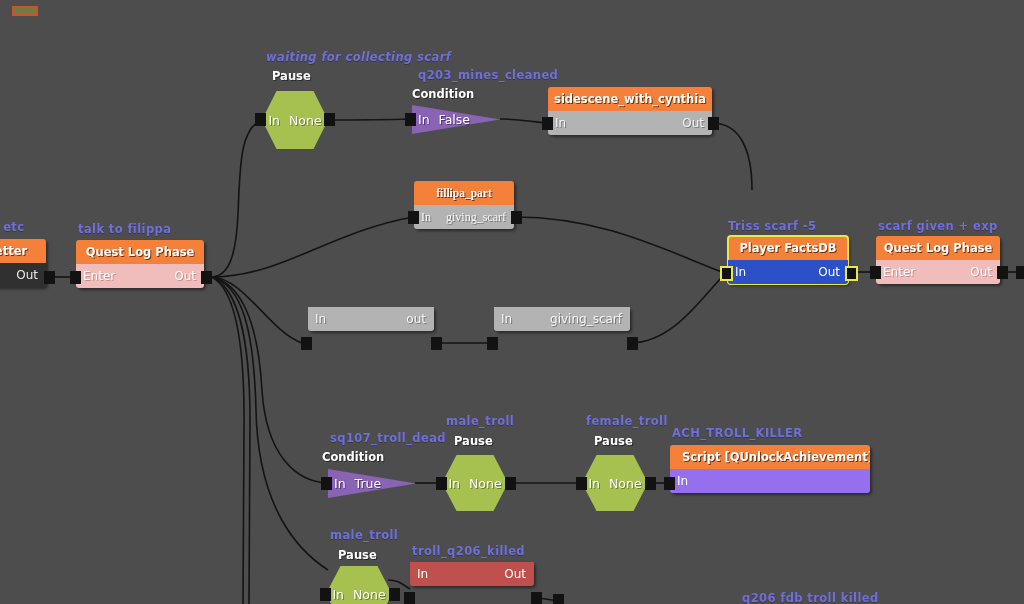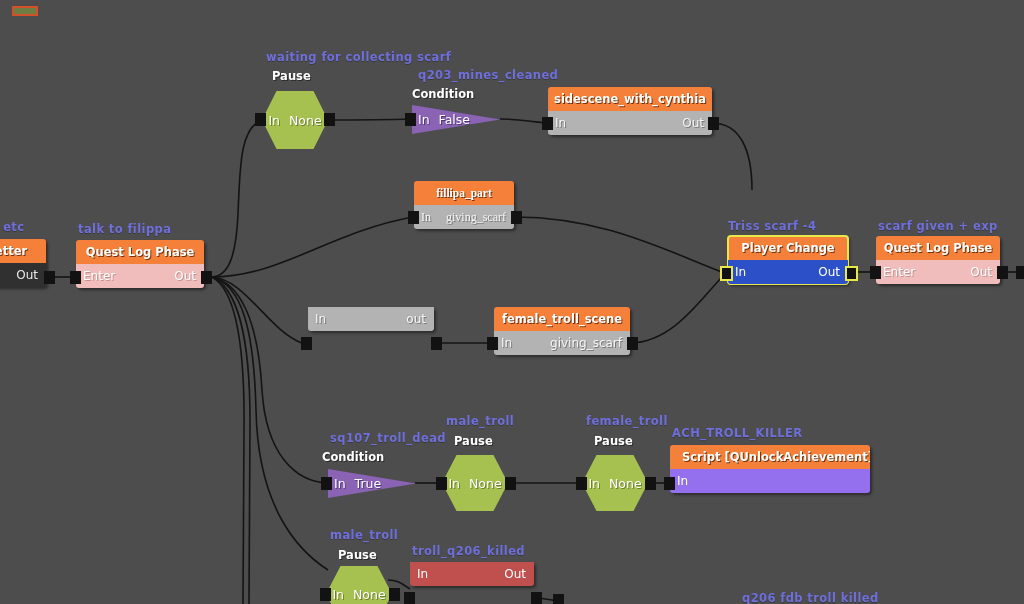--- a/index.html
+++ b/index.html
@@ -127,21 +127,21 @@
       <path d="M 508 483 C 540 483, 555 483, 583 483"></path>
 
       <path d="M 648 483 C 658 483, 664 483, 672 483"></path>
 
       <path d="M 388 580 C 398 580, 402 584, 410 589"></path>
 
       <path d="M 535 598 C 545 598, 550 600, 558 601"></path>
     </g>
   </svg>
 
-  <div class="nlabel" style="left:266px;top:50px;">waiting for collecting scarf</div>
+  <div class="nlabel" style="left:266px;top:50px;font-style:italic;">waiting for collecting scarf</div>
   <div class="ntype" style="left:272px;top:69px;">Pause</div>
   <div class="hexnode" style="left:262px;top:91px;width:66px;height:58px;">
     <div class="hex"></div>
     <div class="hx">
       <span>In</span>
       <span>None</span>
     </div>
   </div>
   <div class="port" style="left:255px;top:113px;"></div>
   <div class="port" style="left:324px;top:113px;"></div>
@@ -190,23 +190,23 @@
   <div class="node" style="left:76px;top:240px;width:128px;">
     <div class="hdr">Quest Log Phase</div>
     <div class="body pink">
       <span class="pin pl">Enter</span>
       <span class="pin pr">Out</span>
     </div>
   </div>
   <div class="port" style="left:70px;top:271px;"></div>
   <div class="port" style="left:201px;top:271px;"></div>
 
-  <div class="nlabel" style="left:728px;top:219px;">Triss scarf -4</div>
+  <div class="nlabel" style="left:728px;top:219px;">Triss scarf -5</div>
   <div class="node selected" style="left:728px;top:236px;width:120px;">
-    <div class="hdr">Player Change</div>
+    <div class="hdr">Player FactsDB</div>
     <div class="body blue">
       <span class="pin pl">In</span>
       <span class="pin pr">Out</span>
     </div>
   </div>
   <div class="port sel" style="left:720px;top:266px;"></div>
   <div class="port sel" style="left:845px;top:266px;"></div>
 
   <div class="nlabel" style="left:878px;top:219px;">scarf given + exp</div>
   <div class="node" style="left:876px;top:236px;width:124px;">
@@ -223,21 +223,20 @@
   <div class="node" style="left:308px;top:307px;width:126px;">
     <div class="body grey">
       <span class="pin pl">In</span>
       <span class="pin pr">out</span>
     </div>
   </div>
   <div class="port" style="left:301px;top:337px;"></div>
   <div class="port" style="left:431px;top:337px;"></div>
 
   <div class="node" style="left:494px;top:307px;width:136px;">
-    <div class="hdr">female_troll_scene</div>
     <div class="body grey">
       <span class="pin pl">In</span>
       <span class="pin pr">giving_scarf</span>
     </div>
   </div>
   <div class="port" style="left:487px;top:337px;"></div>
   <div class="port" style="left:627px;top:337px;"></div>
 
   <div class="nlabel" style="left:330px;top:431px;">sq107_troll_dead</div>
   <div class="ntype" style="left:322px;top:450px;">Condition</div>

